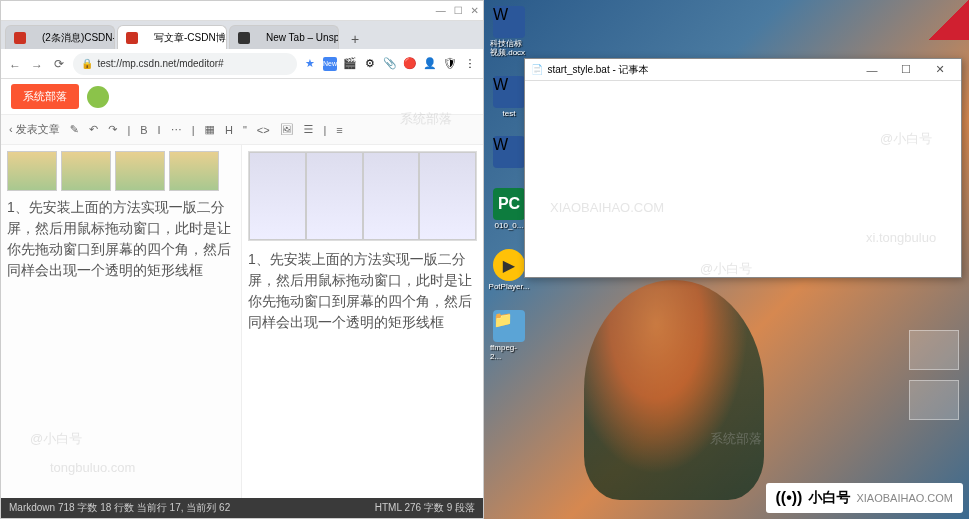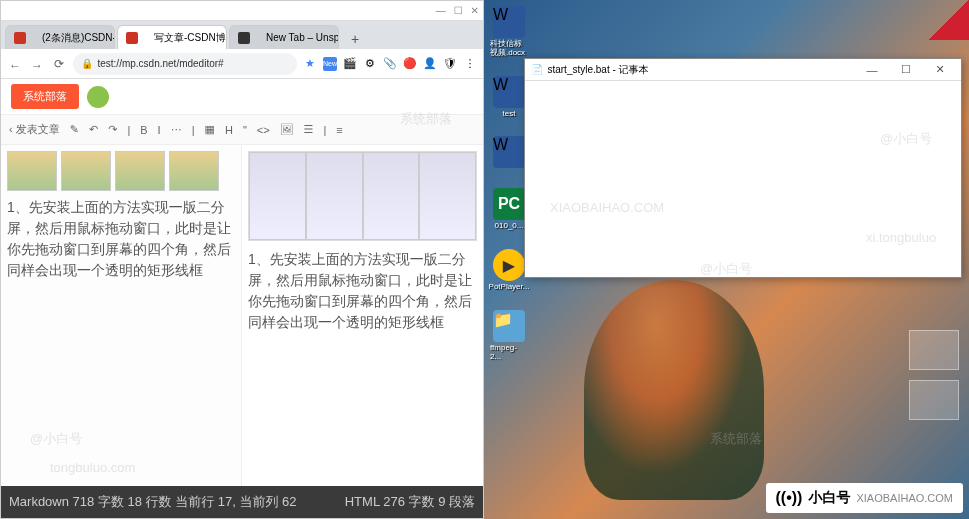--- a/index.html
+++ b/index.html
@@ -28,21 +28,21 @@
 .editor-body{display:flex;height:calc(100% - 164px)}
 .editor-left,.editor-right{width:50%;padding:6px;font-size:10px;overflow:hidden}
 .editor-left{border-right:1px solid #eee;background:#fdfdfd}
 .thumb-row{display:flex;gap:4px;margin-bottom:6px}
 .thumb{width:50px;height:40px;background:linear-gradient(#e8d090,#a8c890);border:1px solid #ccc}
 .red-text{color:#c32;font-size:9px;line-height:1.4;word-break:break-all;margin-bottom:8px}
 .h2-text{font-size:14px;font-weight:bold;margin:10px 0 6px}
 .body-text{font-size:14px;color:#555;line-height:1.5}
 .preview-img{width:100%;height:90px;background:#f5f5f5;border:1px solid #ddd;margin-bottom:8px;display:flex}
 .preview-img div{flex:1;border:1px solid #ccc;background:linear-gradient(#dde,#eef)}
-.status-bar{position:absolute;bottom:0;left:0;right:0;height:32px;background:#3a3a3a;color:#ccc;font-size:13px;display:flex;align-items:center;justify-content:space-between;padding:0 8px}
+.status-bar{position:absolute;bottom:0;left:0;right:0;height:20px;background:#3a3a3a;color:#ccc;font-size:10px;display:flex;align-items:center;justify-content:space-between;padding:0 8px}
 .desktop-icons{position:absolute;left:6px;top:6px;display:flex;flex-direction:column;gap:18px}
 .dicon{width:38px;display:flex;flex-direction:column;align-items:center;gap:2px}
 .dicon-img{width:32px;height:32px;border-radius:4px}
 .dicon-label{font-size:8px;color:#fff;text-shadow:1px 1px 1px #000;line-height:1.1}
 .word-icon{background:#2b579a}
 .ppt-icon{background:#0d7c3e;color:#fff;display:flex;align-items:center;justify-content:center;font-size:16px;font-weight:bold}
 .player-icon{background:#ffc107;border-radius:50%;display:flex;align-items:center;justify-content:center;color:#333}
 .folder-icon{background:#5ba4d6}
 .notepad{position:absolute;left:40px;top:58px;width:438px;height:220px;background:#fff;border:1px solid #888;box-shadow:2px 2px 8px rgba(0,0,0,0.3)}
 .np-title{height:22px;background:#fff;border-bottom:1px solid #ddd;display:flex;align-items:center;padding:0 6px;font-size:10px;gap:4px}

